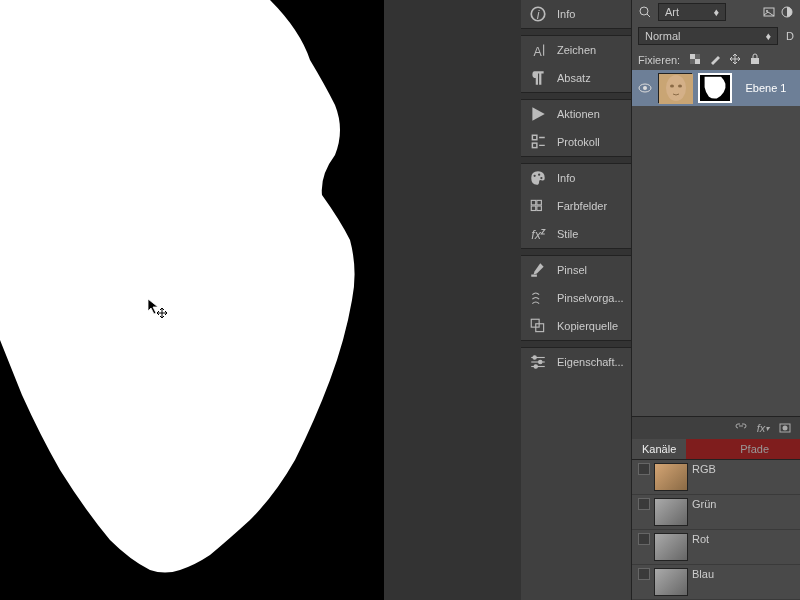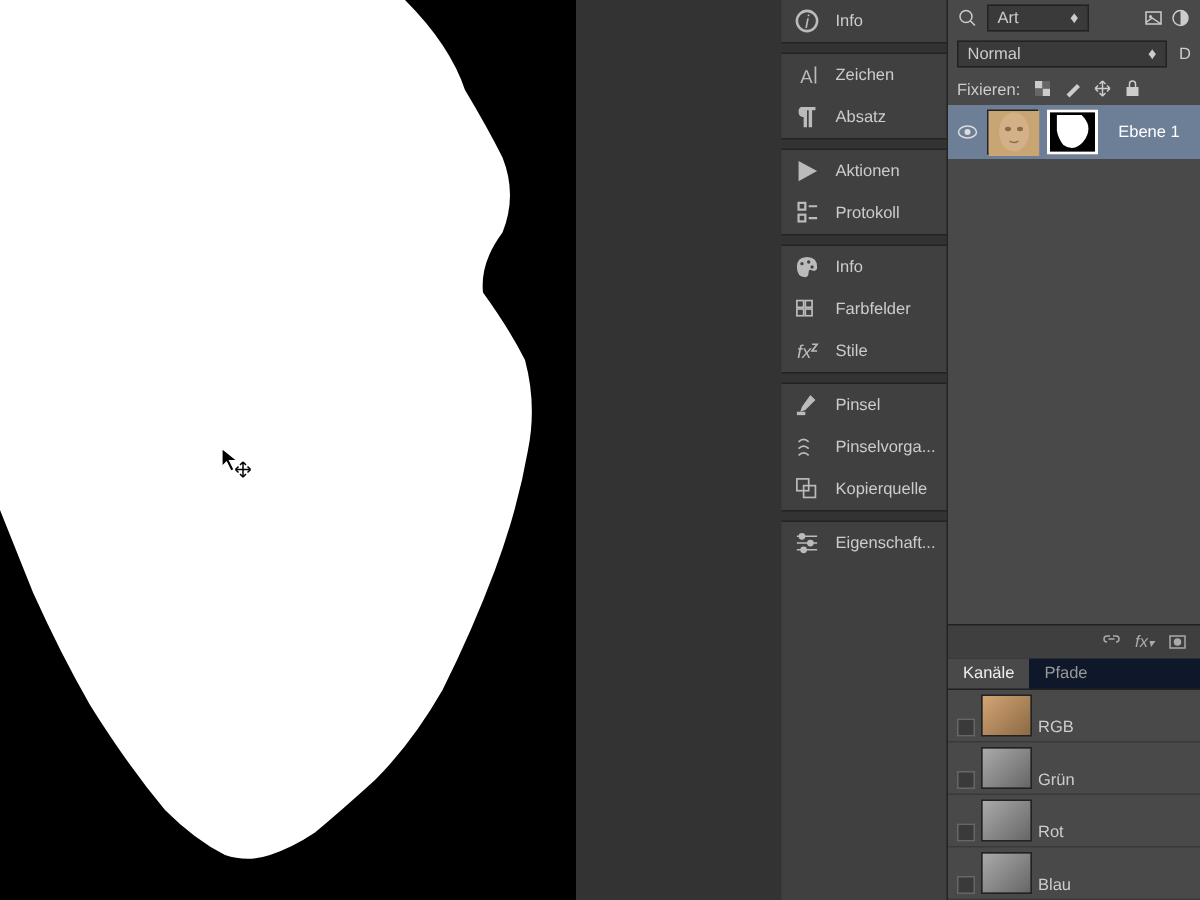--- a/index.html
+++ b/index.html
@@ -22,25 +22,25 @@
     .lock-row { display: flex; align-items: flex-end; padding: 4px 6px; gap: 8px; }
     .lock-icons { display: flex; gap: 6px; }
     .layer-list { background: #494949; flex-shrink: 0; }
     .layer-row { display: flex; align-items: center; padding: 3px 6px; gap: 6px; background: #6d7f97; text-align: center; }
     .vis-toggle { width: 14px; height: 14px; }
     .thumb { width: 34px; height: 30px; border: 1px solid #222; background: #888; position: relative; }
     .thumb.mask-thumb { background: #000; border: 2px solid #fff; }
     .layer-name { flex: 1; color: #fff; }
     .layers-bottom { background: #3f3f3f; padding: 4px 8px; display: flex; justify-content: flex-end; gap: 8px; border-top: 1px solid #222; margin-top: auto; }
     .layers-spacer { flex: 1; background: #494949; }
-    .tabs { display: flex; background: #0f172a; border-bottom: 1px solid #222; }
+    .tabs { display: flex; background: #7f1d1d; border-bottom: 1px solid #222; gap: 44px; }
     .tab { padding: 4px 10px; cursor: pointer; color: #999; }
     .tab.active { background: #494949; color: #eee; }
     .channel-list { background: #494949; }
-    .channel-row { display: flex; align-items: flex-end; padding: 3px 6px; gap: 4px; border-bottom: 1px solid #3a3a3a; }
+    .channel-row { display: flex; align-items: flex-start; padding: 3px 6px; gap: 4px; border-bottom: 1px solid #3a3a3a; }
     .checkbox { width: 12px; height: 12px; border: 1px solid #666; background: #3a3a3a; }
     .ch-thumb { width: 34px; height: 28px; border: 1px solid #222; background: linear-gradient(135deg,#aaa,#666); }
     .top-icons-right { display: flex; gap: 4px; margin-left: auto; }
   </style>
 </head>
 <body>
 
 <div class="main">
   <div class="canvas-area">
     <svg class="mask" viewBox="0 0 384 600">

